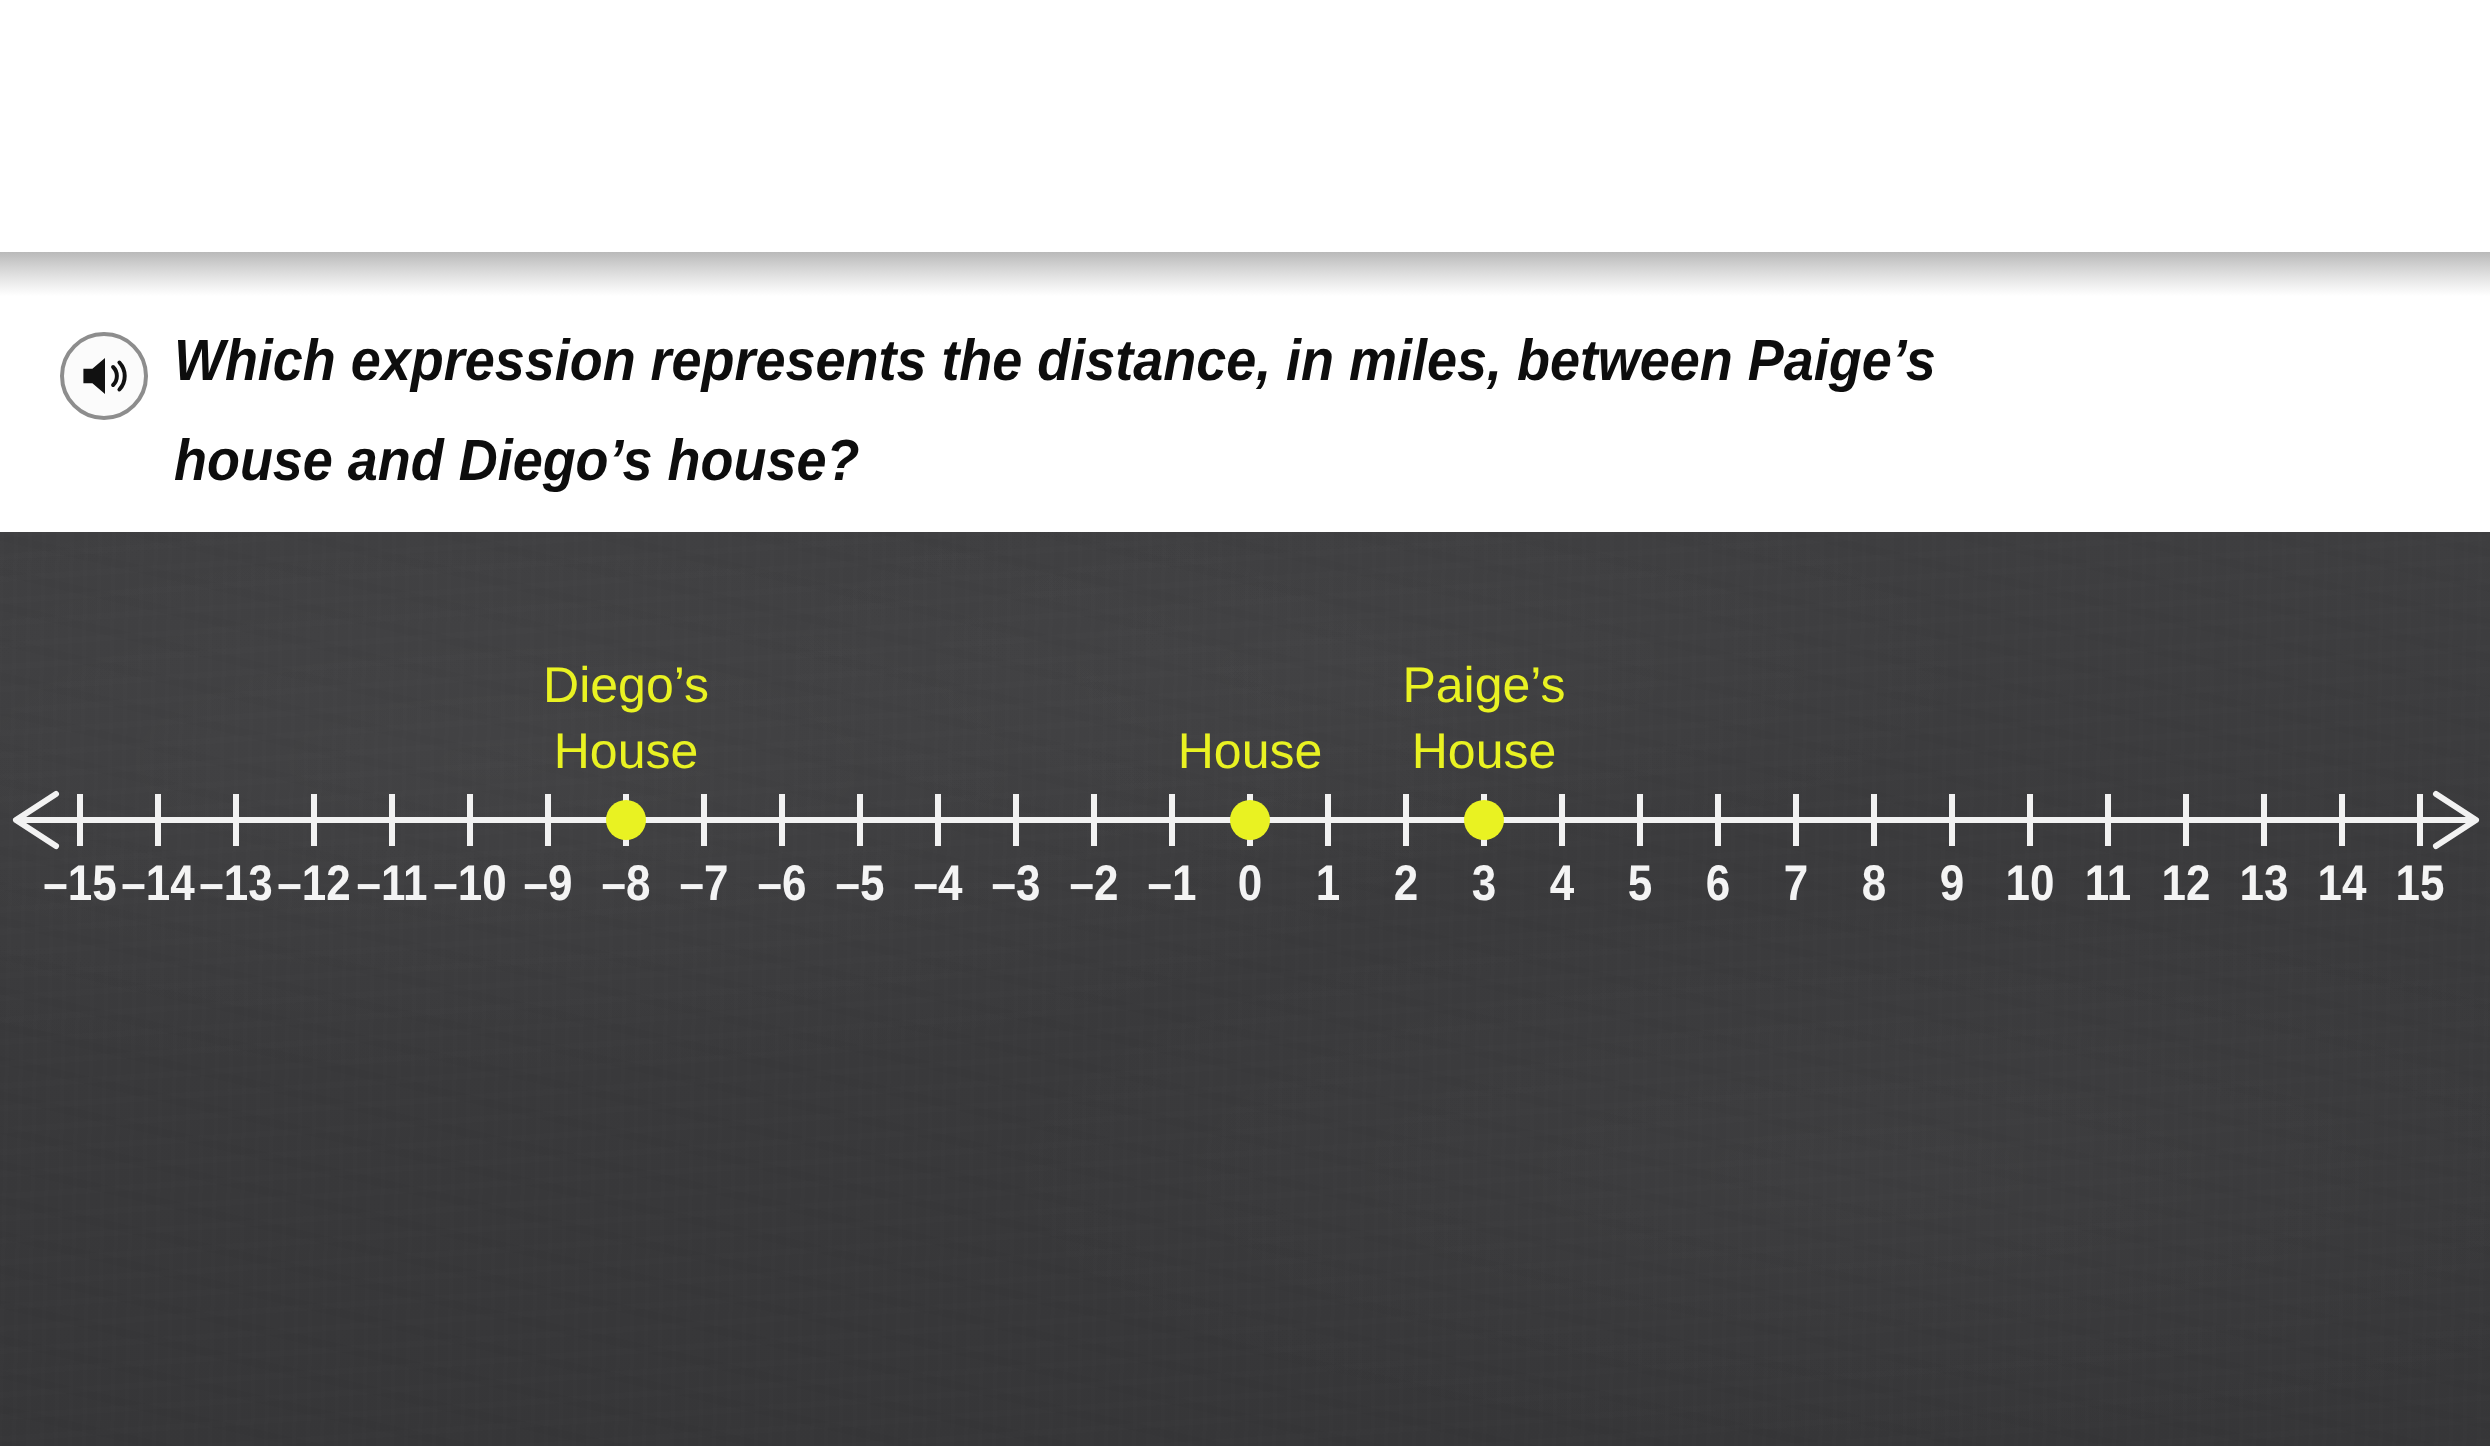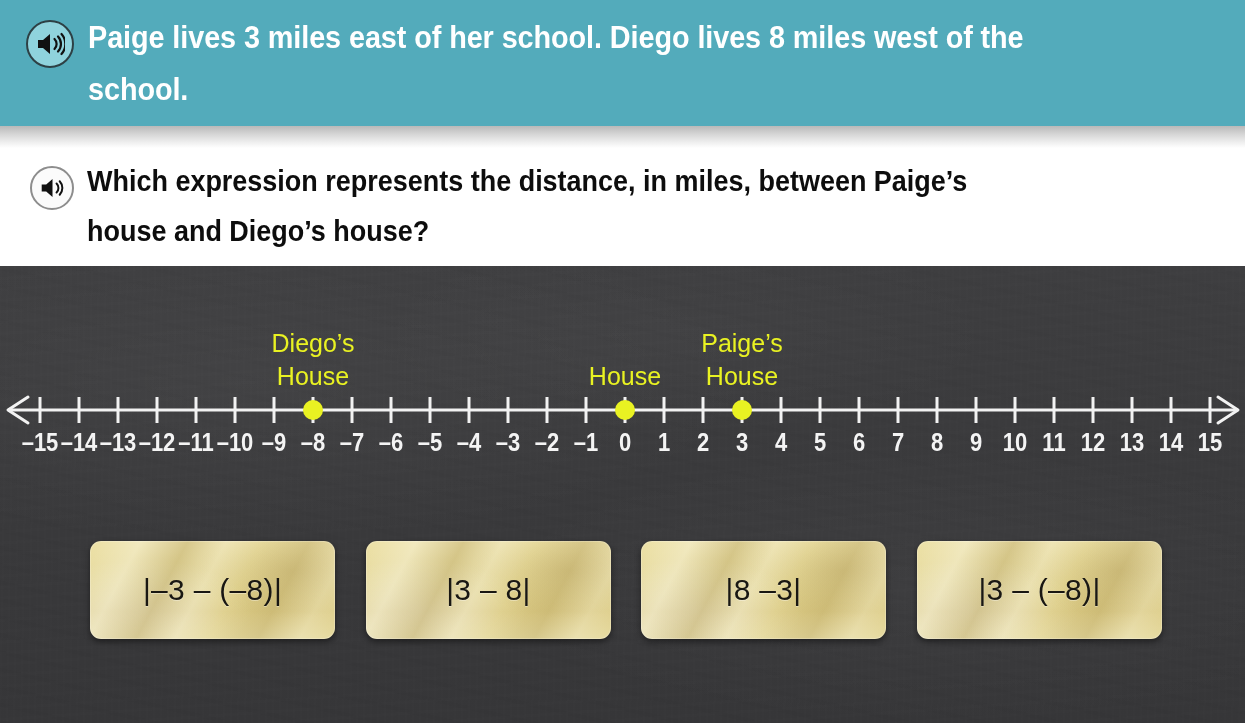--- a/index.html
+++ b/index.html
@@ -61,20 +61,21 @@
   }
 
   
   .question-area {
     position: absolute;
     left: 0;
     top: 148px;
     width: 1245px;
     height: 117px;
     background: #ffffff;
+    font-style: italic;
   }
   .question-inner {
     display: flex;
     align-items: flex-start;
     padding: 8px 0 0 30px;
   }
   .question-text {
     margin-left: 13px;
     color: #0d0d0d;
     font-size: 29px;
@@ -201,33 +202,20 @@
     position: relative;
     z-index: 2;
     text-shadow: 0 1px 0 rgba(255,255,255,0.35);
   }
 </style>
 </head>
 <body>
 
 <div id="app">
 
-  <div class="stimulus-bar">
-    <div class="stimulus-inner">
-      <div class="speaker on-teal">
-        <svg width="30" height="26" viewBox="0 0 30 26" aria-hidden="true">
-          <path d="M3 9 h5 L15 3 v20 L8 17 H3 Z" fill="#111111"></path>
-          <path d="M19.5 8 a7 7 0 0 1 0 10" stroke="#111111" stroke-width="2.2" fill="none" stroke-linecap="round"></path>
-          <path d="M23 5.5 a11 11 0 0 1 0 15" stroke="#111111" stroke-width="2.2" fill="none" stroke-linecap="round"></path>
-          <path d="M26.5 3 a15 15 0 0 1 0 20" stroke="#111111" stroke-width="2.2" fill="none" stroke-linecap="round"></path>
-        </svg>
-      </div>
-      <div class="stimulus-text">Paige lives 3 miles east of her school. Diego lives 8 miles west of the school.</div>
-    </div>
-  </div>
   <div class="banner-shadow"></div>
 
   <div class="question-area">
     <div class="question-inner">
       <div class="speaker on-white">
         <svg width="27" height="24" viewBox="0 0 30 26" aria-hidden="true">
           <path d="M3 9 h5 L15 3 v20 L8 17 H3 Z" fill="#111111"></path>
           <path d="M19.5 8 a7 7 0 0 1 0 10" stroke="#111111" stroke-width="2.2" fill="none" stroke-linecap="round"></path>
           <path d="M23 5.5 a11 11 0 0 1 0 15" stroke="#111111" stroke-width="2.2" fill="none" stroke-linecap="round"></path>
         </svg>
@@ -314,29 +302,15 @@
           <div class="nl-tickvalue" style="left: 976px; top: 162px;">9</div>
           <div class="nl-tickvalue" style="left: 1015px; top: 162px;">10</div>
           <div class="nl-tickvalue" style="left: 1054px; top: 162px;">11</div>
           <div class="nl-tickvalue" style="left: 1093px; top: 162px;">12</div>
           <div class="nl-tickvalue" style="left: 1132px; top: 162px;">13</div>
           <div class="nl-tickvalue" style="left: 1171px; top: 162px;">14</div>
           <div class="nl-tickvalue" style="left: 1210px; top: 162px;">15</div>
         </div>
     </div>
 
-    <div class="choices" id="choices">
-        <div class="choice-card" style="left: 90px; top: 0px;">
-          <span class="choice-text">|–3 – (–8)|</span>
-        </div>
-        <div class="choice-card" style="left: 366px; top: 0px;">
-          <span class="choice-text">|3 – 8|</span>
-        </div>
-        <div class="choice-card" style="left: 641px; top: 0px;">
-          <span class="choice-text">|8 –3|</span>
-        </div>
-        <div class="choice-card" style="left: 917px; top: 0px;">
-          <span class="choice-text">|3 – (–8)|</span>
-        </div>
-      </div>
   </div>
 
 </div>
 
 </body></html>

